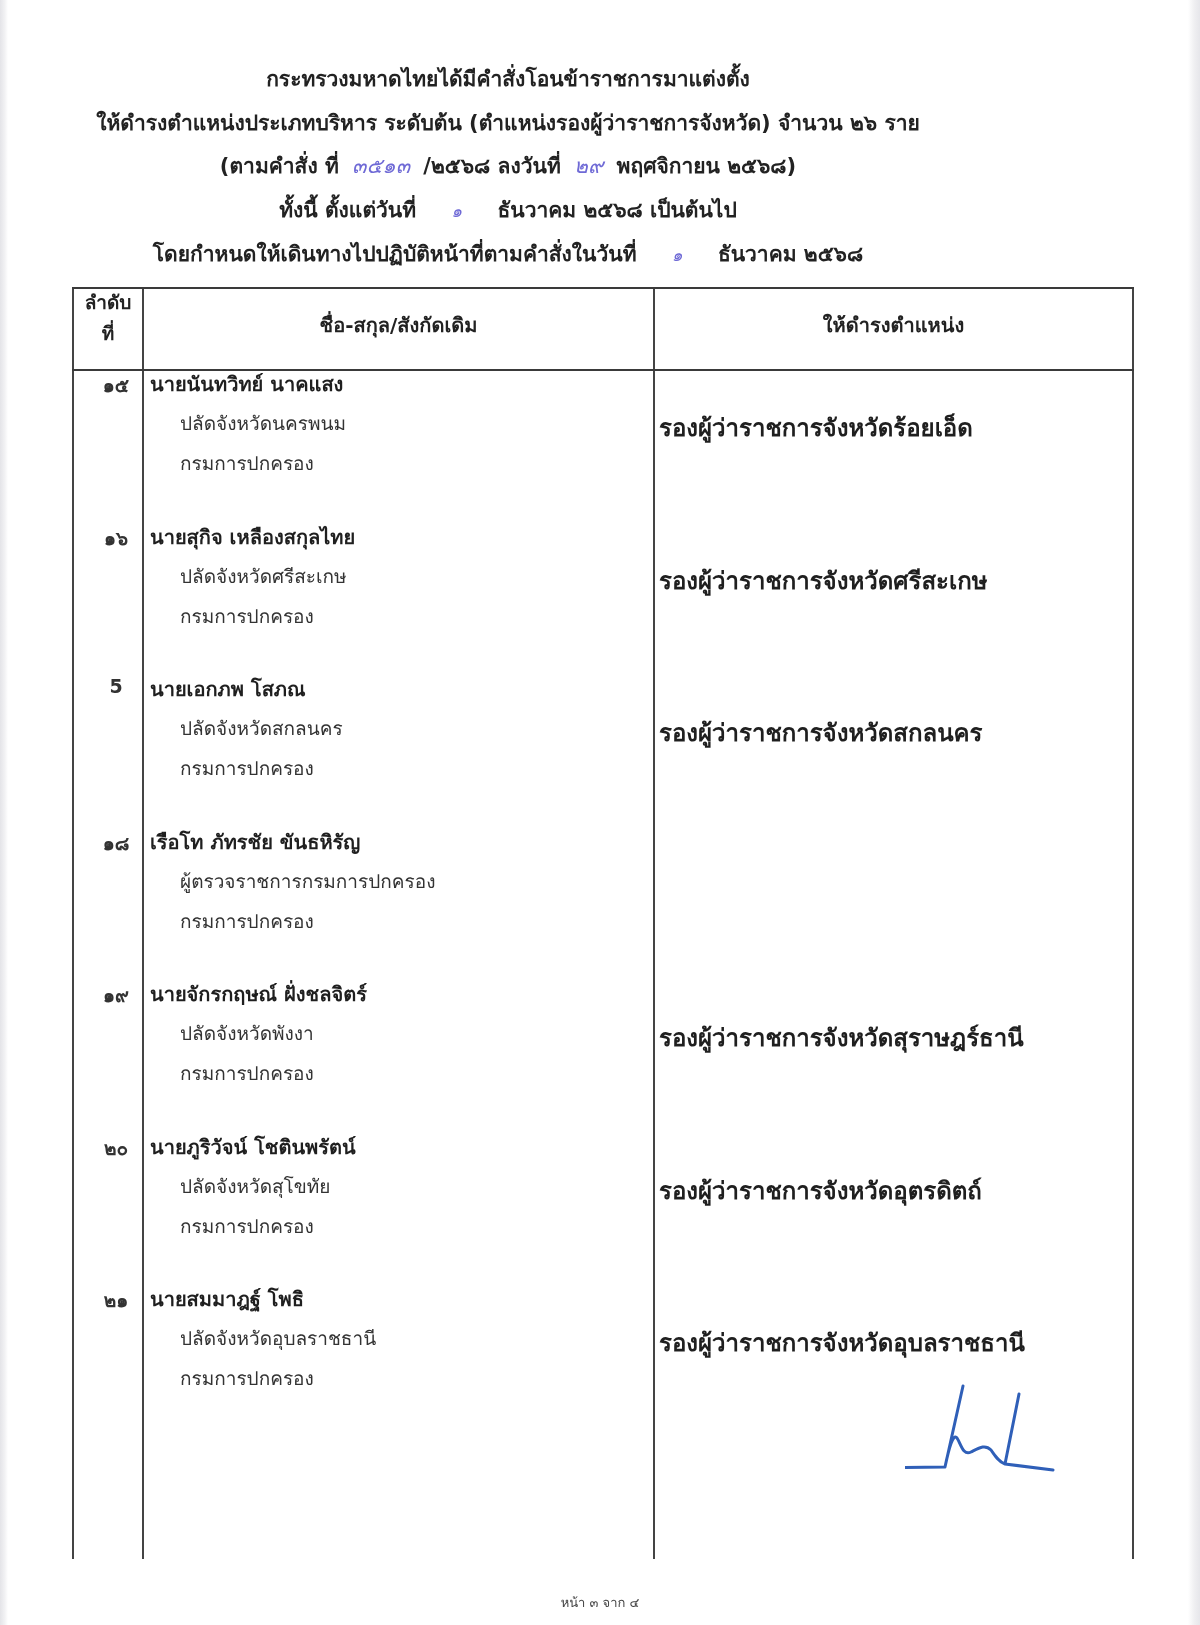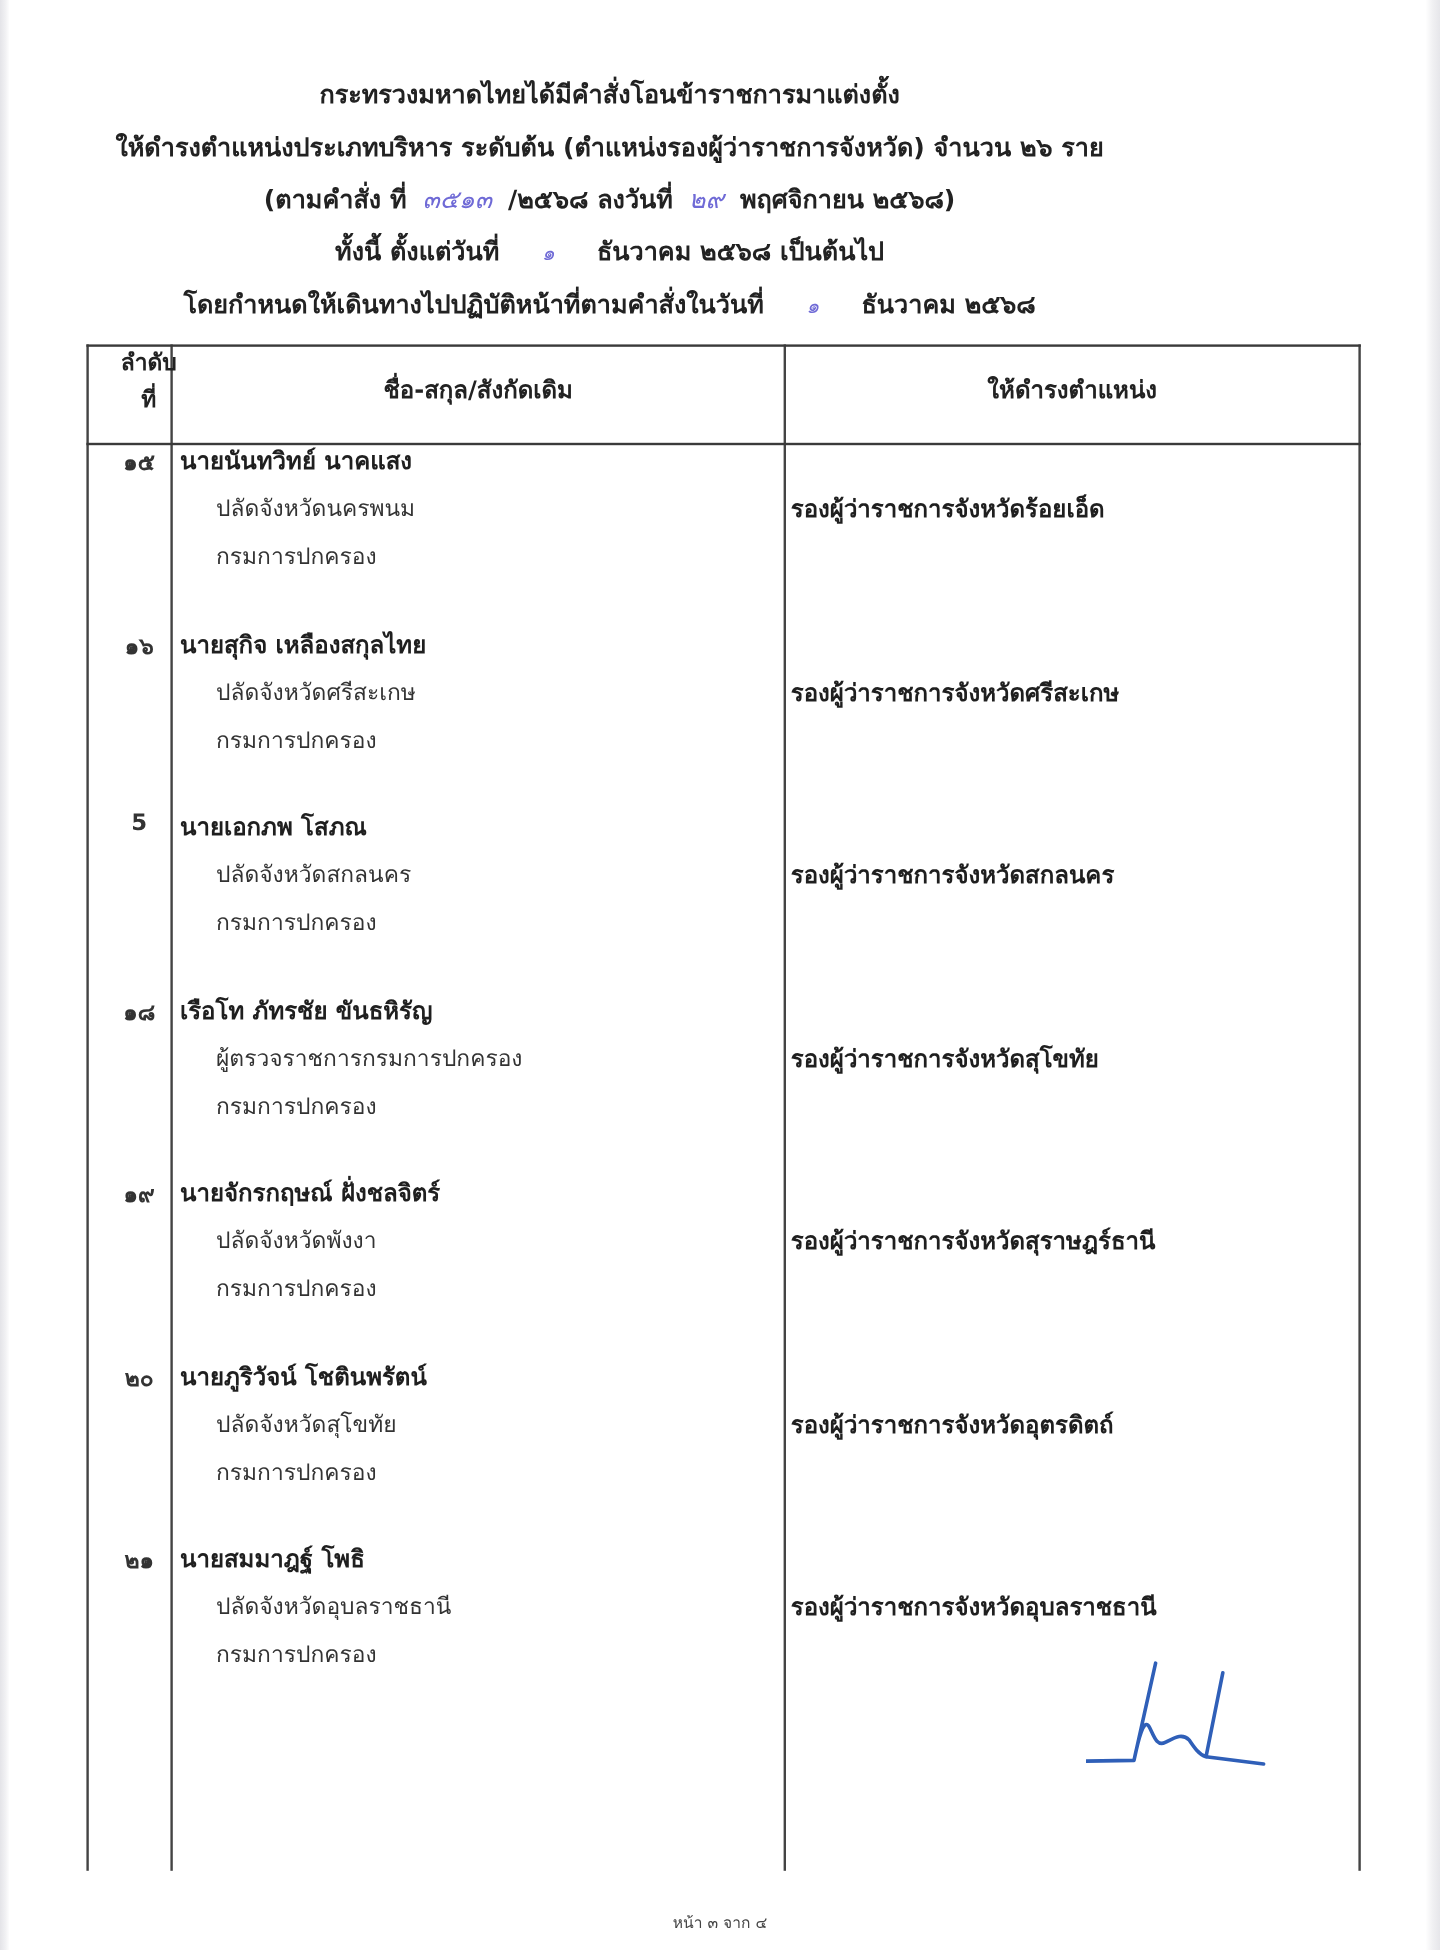--- a/index.html
+++ b/index.html
@@ -92,21 +92,21 @@
       left: 108px;
       font-size: 19px;
       color: #333;
       white-space: nowrap;
     }
     .row .orig.l1 { top: 38px; }
     .row .orig.l2 { top: 78px; }
     .row .pos {
       position: absolute;
       left: 587px; top: 38px;
-      font-size: 20px;
+      font-size: 24px;
       font-weight: bold;
       color: #1f1f1f;
       white-space: nowrap;
     }
 
     .signature {
       position: absolute;
       left: 905px; top: 1378px;
       width: 160px; height: 110px;
     }
@@ -150,21 +150,21 @@
 <div class="tbl">
 
   <div class="vline" style="left:0;"></div>
   <div class="vline" style="left:70px;"></div>
   <div class="vline" style="left:581px;"></div>
   <div class="vline" style="left:1060px;"></div>
 
   <div class="hline" style="top:0;"></div>
   <div class="hline" style="top:82px;"></div>
 
-  <div class="col-header" style="left:16px; width:72px; top:0px; line-height:31px; font-size:19px;">
+  <div class="col-header" style="left:0; width:72px; top:0px; line-height:31px; font-size:19px;">
     <div>ลำดับ</div>
     <div>ที่</div>
   </div>
   <div class="col-header" style="left:72px; width:509px; top:22px;">ชื่อ-สกุล/สังกัดเดิม</div>
   <div class="col-header" style="left:583px; width:477px; top:22px;">ให้ดำรงตำแหน่ง</div>
 
   <div class="row" style="top:83px;">
     <div class="num">๑๕</div>
     <div class="name">นายนันทวิทย์ นาคแสง</div>
     <div class="orig l1">ปลัดจังหวัดนครพนม</div>
@@ -186,21 +186,20 @@
     <div class="orig l1">ปลัดจังหวัดสกลนคร</div>
     <div class="orig l2">กรมการปกครอง</div>
     <div class="pos">รองผู้ว่าราชการจังหวัดสกลนคร</div>
   </div>
 
   <div class="row" style="top:541px;">
     <div class="num">๑๘</div>
     <div class="name">เรือโท ภัทรชัย ขันธหิรัญ</div>
     <div class="orig l1">ผู้ตรวจราชการกรมการปกครอง</div>
     <div class="orig l2">กรมการปกครอง</div>
-    <div class="pos">รองผู้ว่าราชการจังหวัดสุโขทัย</div>
   </div>
 
   <div class="row" style="top:693px;">
     <div class="num">๑๙</div>
     <div class="name">นายจักรกฤษณ์ ฝั่งชลจิตร์</div>
     <div class="orig l1">ปลัดจังหวัดพังงา</div>
     <div class="orig l2">กรมการปกครอง</div>
     <div class="pos">รองผู้ว่าราชการจังหวัดสุราษฎร์ธานี</div>
   </div>
 

